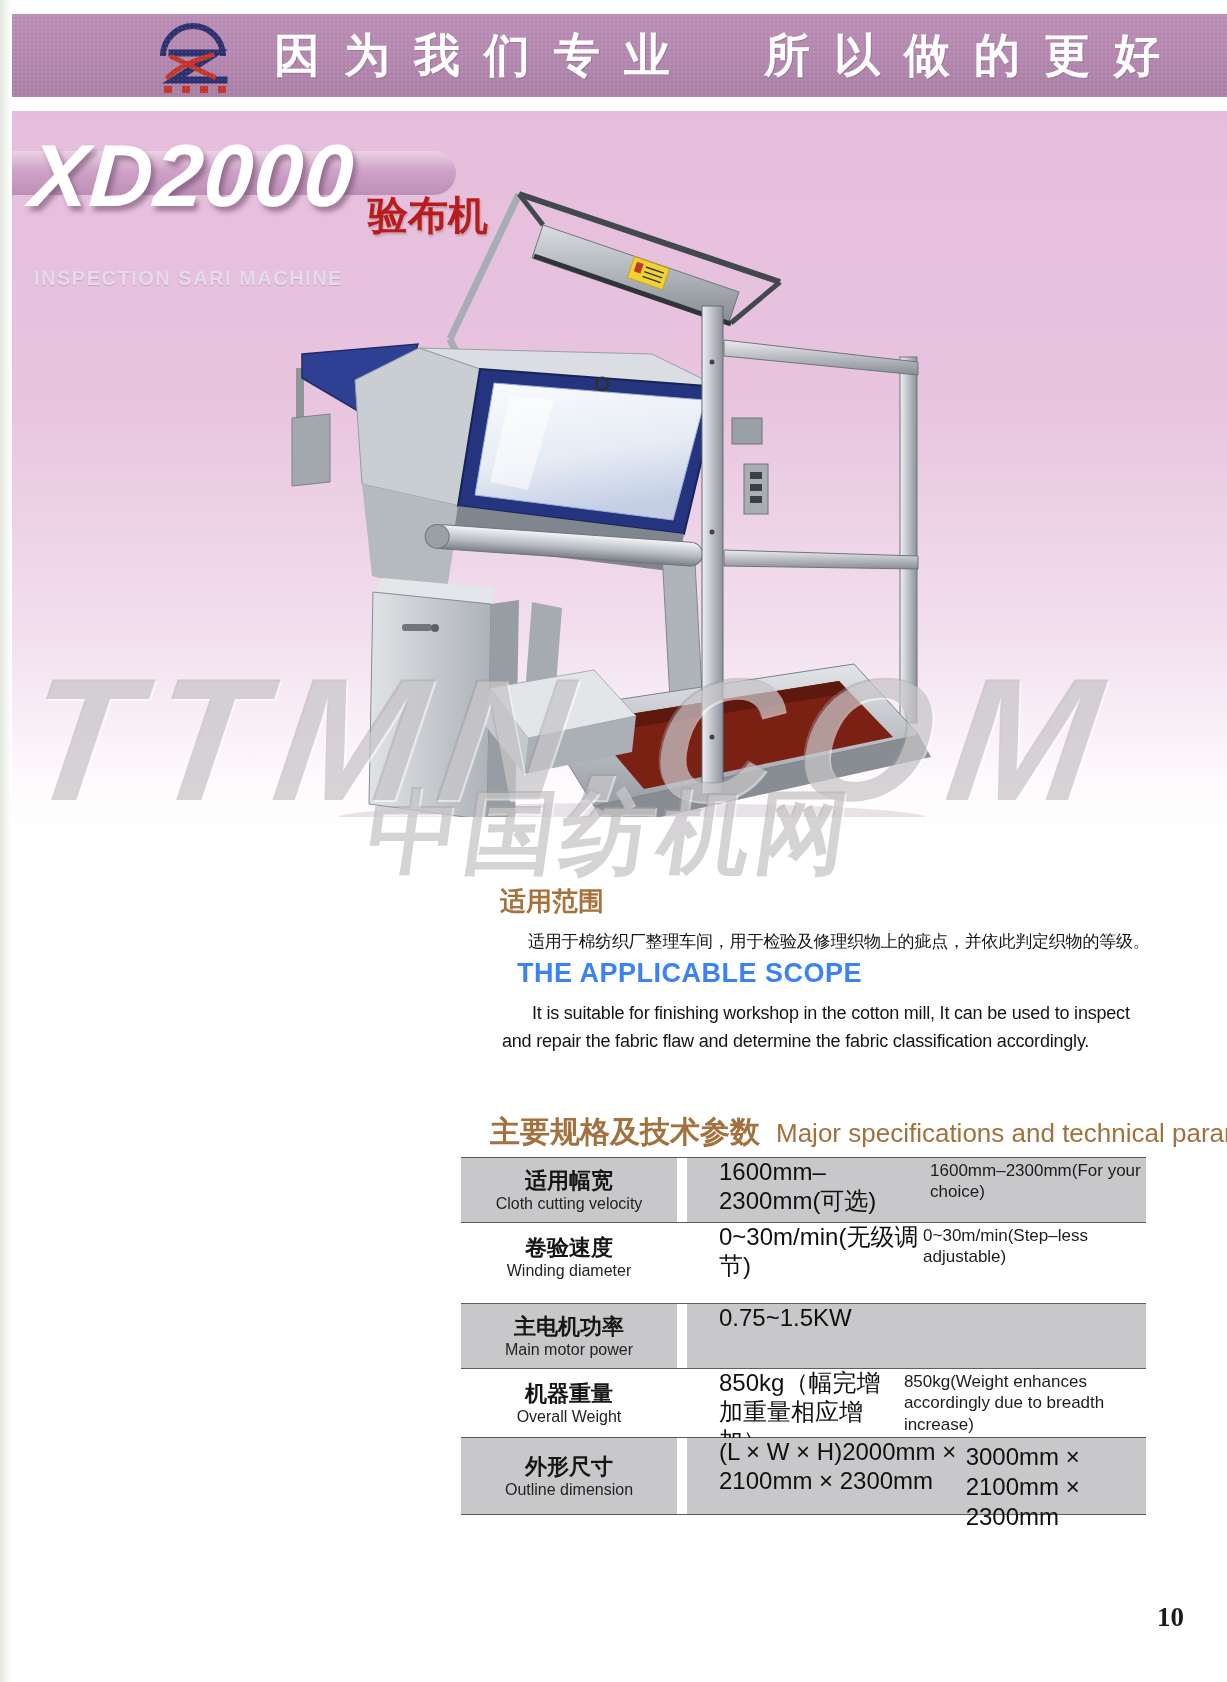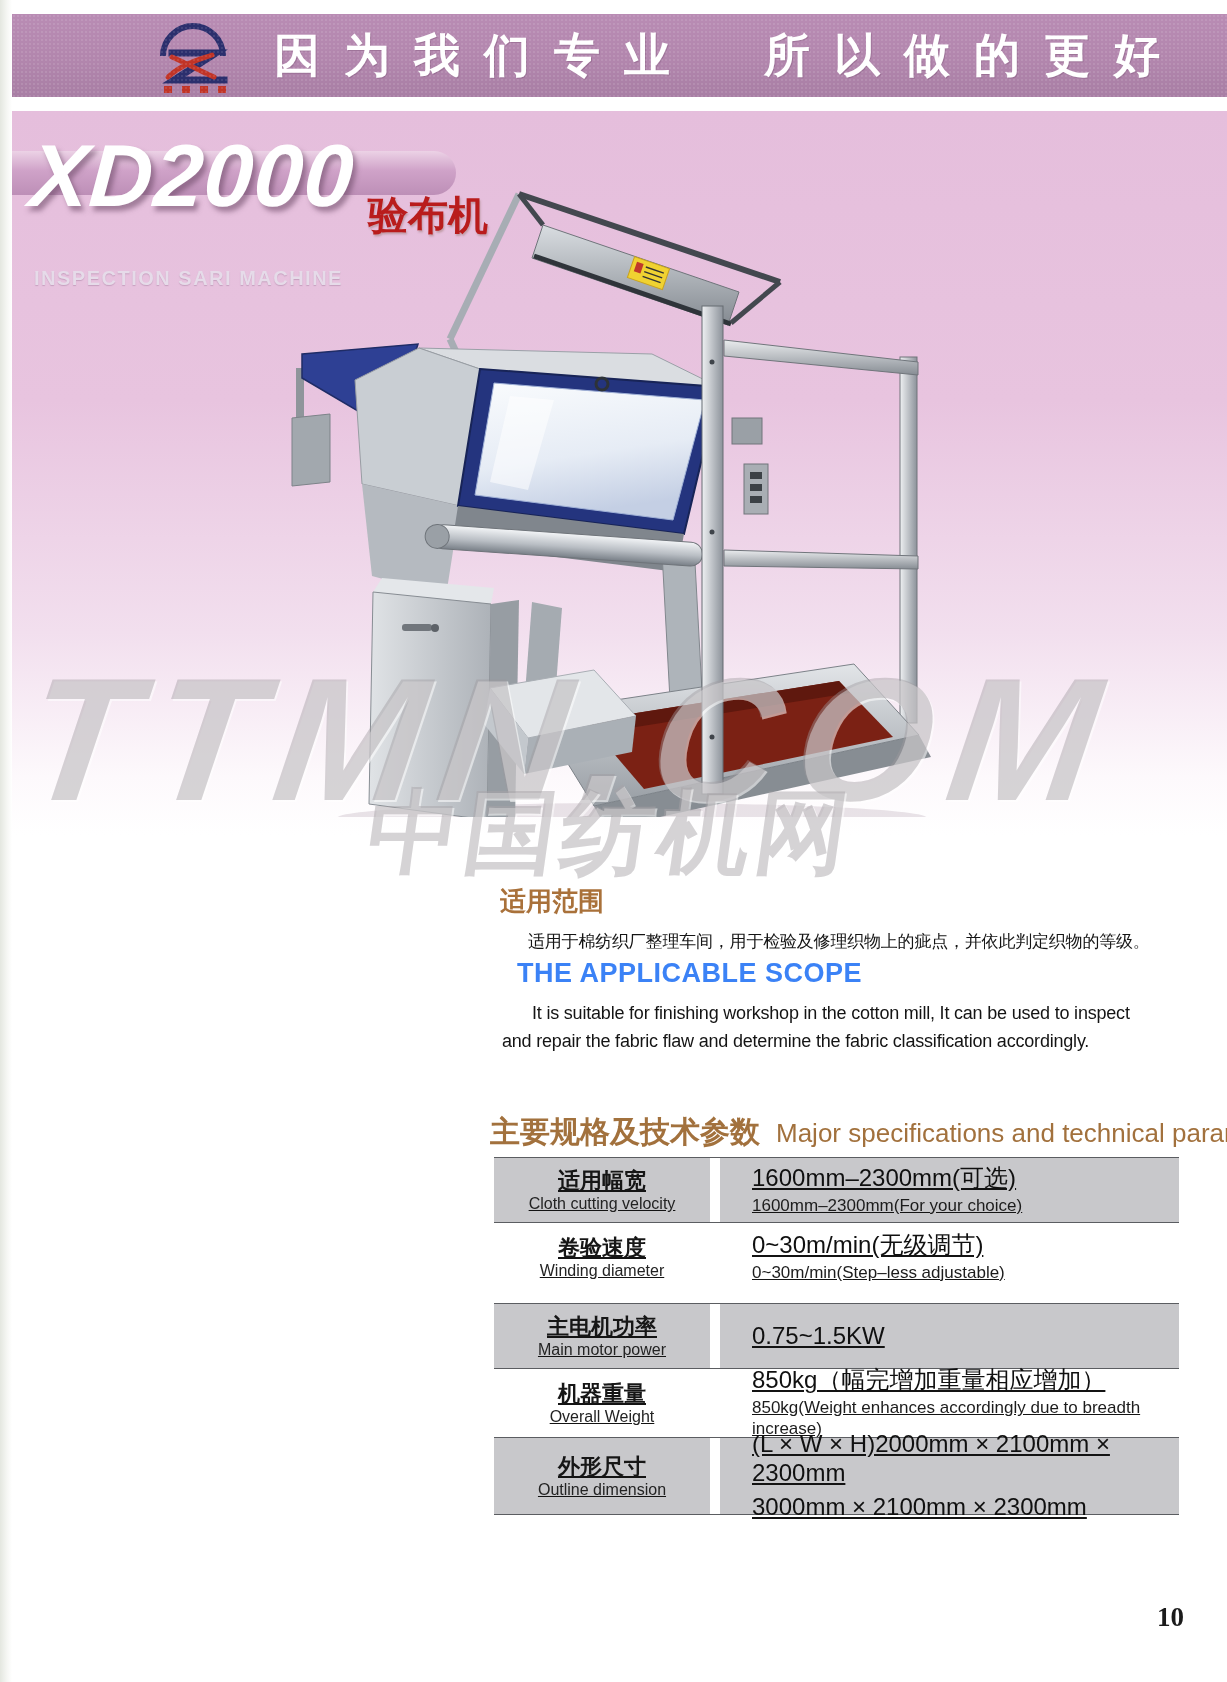--- a/index.html
+++ b/index.html
@@ -49,27 +49,27 @@
   .scope-b-zh{position:absolute;left:498px;top:930px;font-size:17px;color:#141414;
     white-space:nowrap;text-indent:30px;letter-spacing:-0.2px;}
   .scope-h-en{position:absolute;left:501px;top:958px;font-size:27px;font-weight:600;
     color:#3b82f6;letter-spacing:0.5px;margin-left:16px;}
   .scope-b-en{position:absolute;left:502px;top:1000px;width:630px;font-size:18px;
     color:#141414;line-height:1.55;text-indent:30px;letter-spacing:-0.2px;}
   
   .specs-head{position:absolute;left:490px;top:1112px;display:flex;align-items:baseline;white-space:nowrap;}
   .specs-head .zh{font-size:30px;font-weight:bold;color:#a2713d;}
   .specs-head .en{font-size:26px;color:#a2713d;margin-left:16px;}
-  .spec-table{position:absolute;left:494px;top:1157px;width:685px;text-decoration:underline;}
+  .spec-table{position:absolute;left:461px;top:1157px;width:685px;}
   .spec-row{display:flex;box-sizing:border-box;}
   .spec-row.gray{background:transparent;border-top:1px solid #5b5d61;border-bottom:1px solid #5b5d61;}
   .cell-label{width:216px;flex:0 0 216px;display:flex;flex-direction:column;justify-content:center;
     align-items:center;text-align:center;border-right:10px solid transparent;box-sizing:content-box;}
   .spec-row.gray .cell-label{background:#c8c8cb;border-right-color:#ffffff;}
-  .cell-value{flex:1;display:flex;flex-direction:column;justify-content:center;padding-left:32px;}
+  .cell-value{flex:1;display:flex;flex-direction:row;justify-content:space-between;padding-left:32px;}
   .spec-row.gray .cell-value{background:#c8c8cb;}
   .label-zh{font-size:22px;font-weight:bold;color:#161616;line-height:1.25;}
   .label-en{font-size:16px;color:#232323;line-height:1.2;}
   .value-zh{font-size:24px;color:#101010;line-height:1.2;}
   .value-sub{font-size:17px;color:#1c1c1c;line-height:1.25;margin-top:2px;}
   .value-sub.big{font-size:24px;color:#101010;margin-top:4px;}
   .r1{height:66px;} .r2{height:68px;} .r3{height:66px;margin-top:12px;} .r4{height:68px;} .r5{height:78px;}
   
   .page-num{position:absolute;left:1157px;top:1602px;font-family:"Liberation Serif",serif;
     font-size:27px;font-weight:bold;color:#1b1b1b;}

